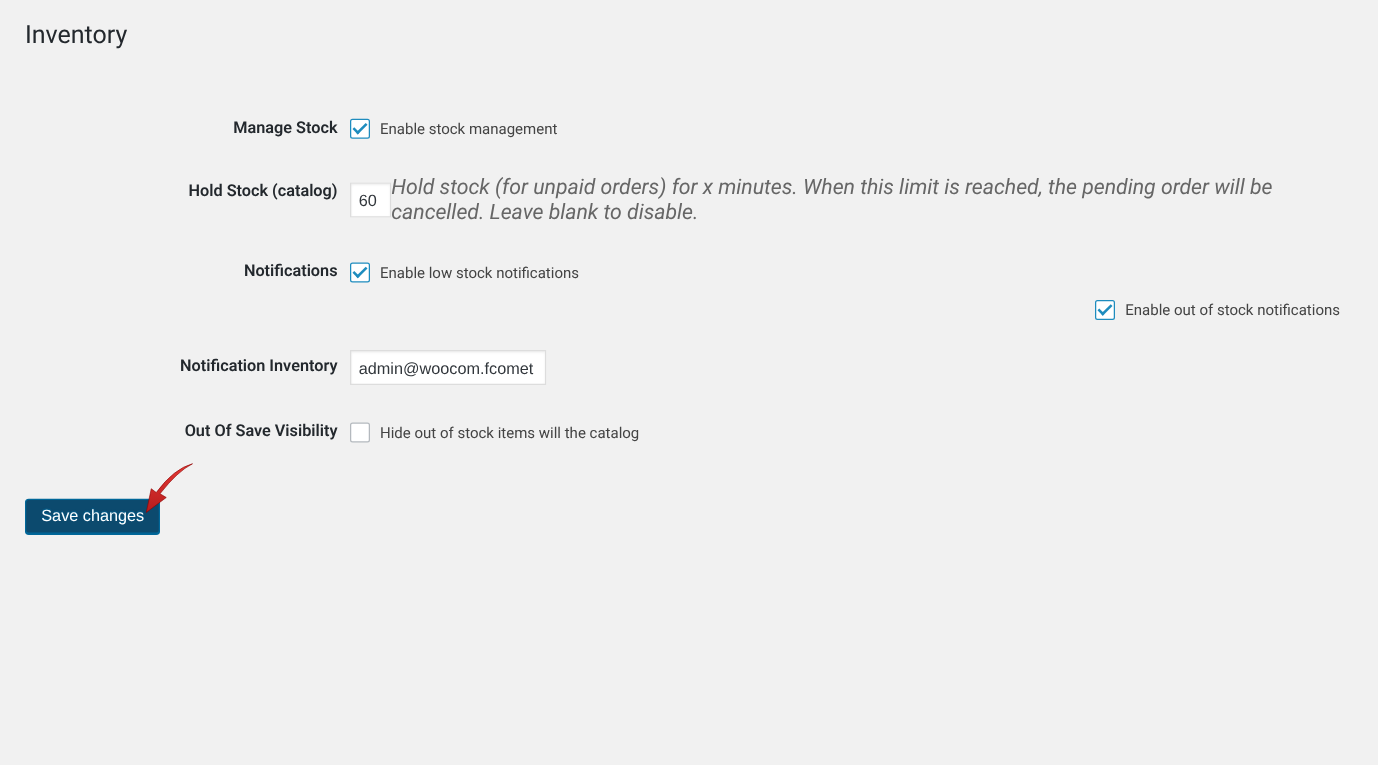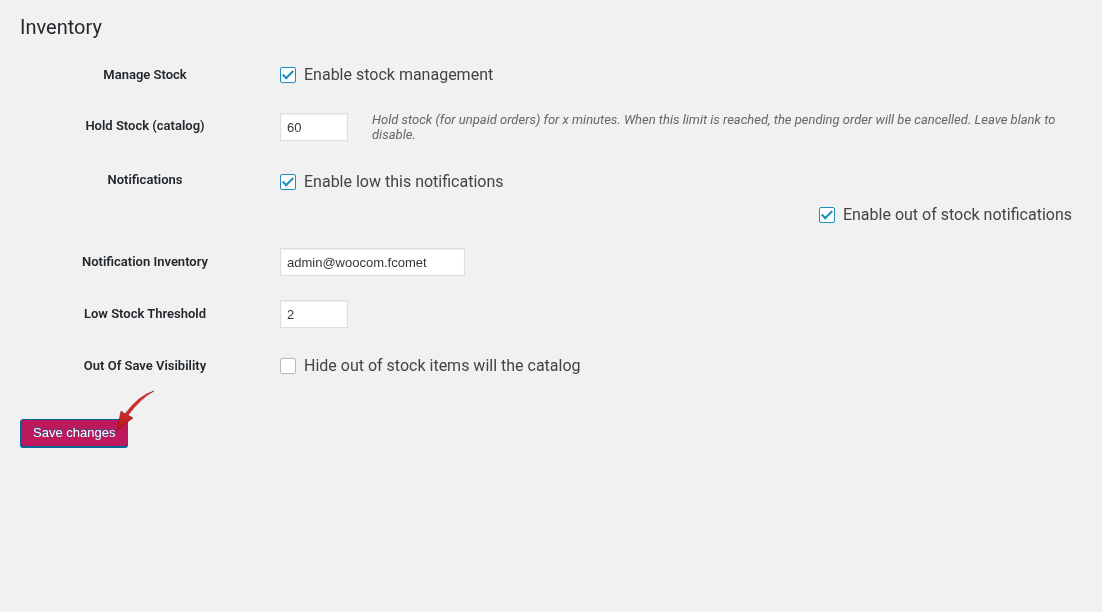--- a/index.html
+++ b/index.html
@@ -12,30 +12,30 @@
       font-size: 13px;
       background: #f1f1f1;
       color: #444;
       padding: 15px 20px;
       width: 1102px;
     }
     h2 {
       font-size: 20px;
       font-weight: 400;
       color: #23282d;
-      margin-bottom: 10px;
+      margin-bottom: 38px;
     }
     .form-table {
       width: 100%;
       border-collapse: collapse;
     }
     .form-table tr {
     }
     .form-table th {
-      text-align: center;
+      text-align: right;
       font-weight: 600;
       width: 260px;
       padding: 18px 10px 18px 0;
       vertical-align: top;
       font-size: 13px;
       color: #23282d;
     }
     .form-table td {
       padding: 12px 10px 12px 0;
       vertical-align: middle;
@@ -73,44 +73,44 @@
       position: absolute;
       left: 4px;
       top: 0px;
       width: 4px;
       height: 9px;
       border: solid #1e8cbe;
       border-width: 0 2px 2px 0;
       transform: rotate(45deg);
     }
     .checkbox-label {
-      font-size: 16px;
+      font-size: 12px;
       color: #444;
     }
     input[type="text"], input[type="number"], input[type="email"] {
       border: 1px solid #ddd;
       background: #fff;
       box-shadow: inset 0 1px 2px rgba(0,0,0,0.07);
       padding: 4px 6px;
       font-size: 13px;
       color: #32373c;
       height: 28px;
       border-radius: 0;
     }
     input.small {
-      width: 68px;
+      width: 33px;
     }
     input.medium {
-      width: 185px;
+      width: 157px;
     }
     .description {
       font-style: italic;
       color: #666;
-      font-size: 13px;
-      margin-left: 24px;
+      font-size: 17px;
+      margin-left: 0;
     }
     .select-wrap {
       position: relative;
       display: inline-block;
       width: 350px;
     }
     .select-display {
       border: 1px solid #ddd;
       background: #fff;
       padding: 5px 25px 5px 10px;
@@ -145,21 +145,21 @@
       height: 16px;
       color: #bbb;
       margin-right: 6px;
       vertical-align: middle;
     }
     .format-row {
       display: flex;
       align-items: center;
     }
     .button-primary {
-      background: #be185d;
+      background: #0c4a6e;
       border: 1px solid #006799;
       color: #fff;
       font-size: 13px;
       padding: 5px 12px 6px;
       cursor: pointer;
       border-radius: 3px;
       margin-top: 28px;
       box-shadow: 0 1px 0 #006799;
       text-shadow: 0 -1px 1px #006799;
       text-align: center;
@@ -197,42 +197,36 @@
           <span class="description">Hold stock (for unpaid orders) for x minutes. When this limit is reached, the pending order will be cancelled. Leave blank to disable.</span>
         </div>
       </td>
     </tr>
 
     <tr>
       <th>Notifications</th>
       <td class="v-top">
         <div class="checkbox-row">
           <input type="checkbox" checked="" style="">
-          <span class="checkbox-label">Enable low this notifications</span>
+          <span class="checkbox-label">Enable low stock notifications</span>
         </div>
         <div class="checkbox-row" style="margin-top:14px;justify-content:flex-end;">
           <input type="checkbox" checked="" style="">
           <span class="checkbox-label">Enable out of stock notifications</span>
         </div>
       </td>
     </tr>
 
     <tr>
       <th>Notification Inventory</th>
       <td>
         <input type="text" class="medium" value="admin@woocom.fcomet" style="">
       </td>
     </tr>
 
-    <tr>
-      <th>Low Stock Threshold</th>
-      <td>
-        <input type="text" class="small" value="2" style="">
-      </td>
-    </tr>
 
 
     <tr>
       <th>Out Of Save Visibility</th>
       <td>
         <div class="checkbox-row">
           <input type="checkbox" style="">
           <span class="checkbox-label">Hide out of stock items will the catalog</span>
         </div>
       </td>

